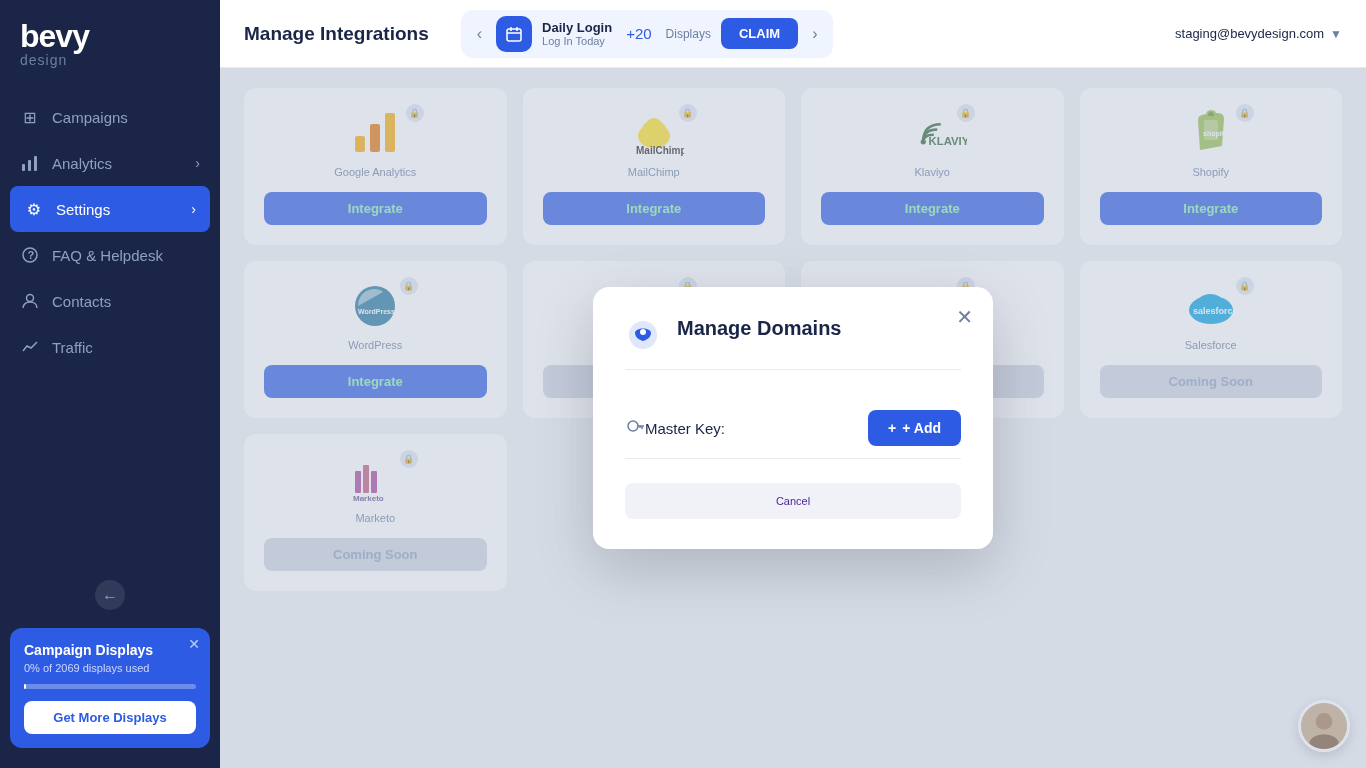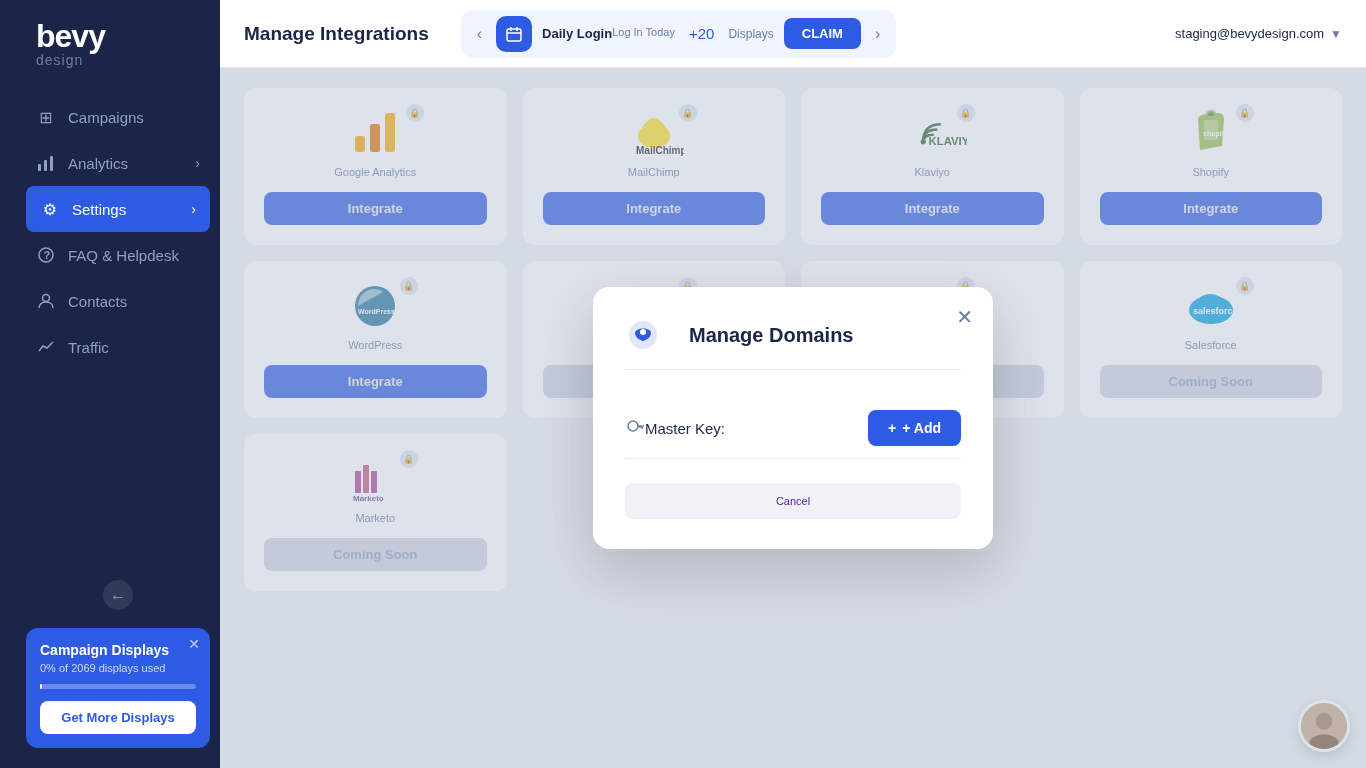--- a/index.html
+++ b/index.html
@@ -8,21 +8,20 @@
     
     .sidebar {
       width: 220px;
       min-width: 220px;
       background: #1a2547;
       height: 768px;
       display: flex;
       flex-direction: column;
       position: relative;
       z-index: 10;
-      padding-left: 16px;
     }
     .sidebar-logo {
       padding: 20px 20px 16px;
       display: flex;
       flex-direction: column;
     }
     .logo-bevy {
       color: #fff;
       font-size: 32px;
       font-weight: 900;
@@ -187,21 +186,21 @@
       width: 36px;
       height: 36px;
       background: #2d5be3;
       border-radius: 10px;
       display: flex;
       align-items: center;
       justify-content: center;
       color: #fff;
       font-size: 18px;
     }
-    .banner-text-block { display: flex; flex-direction: row; }
+    .banner-text-block { display: flex; flex-direction: column; }
     .banner-title { font-size: 13px; font-weight: 700; color: #1a2547; }
     .banner-sub { font-size: 11px; color: #6b7fa3; }
     .banner-reward {
       color: #2d5be3;
       font-size: 15px;
       font-weight: 400;
       margin: 0 4px;
     }
     .banner-displays { font-size: 12px; color: #6b7fa3; }
     .claim-btn {
@@ -285,21 +284,21 @@
       border-radius: 50%;
       display: flex;
       align-items: center;
       justify-content: center;
       font-size: 9px;
       color: #8fa0c0;
     }
 
     .integrate-btn {
       background: #2d5be3;
-      color: #e5e5e5;
+      color: #86efac;
       border: none;
       border-radius: 8px;
       padding: 9px 22px;
       font-size: 13px;
       font-weight: 600;
       cursor: pointer;
       width: 100%;
     }
 
     .coming-soon-btn {
@@ -329,22 +328,22 @@
       background: #fff;
       border-radius: 16px;
       padding: 30px 32px;
       width: 400px;
       box-shadow: 0 20px 60px rgba(0,0,0,0.18);
       position: relative;
     }
 
     .modal-header {
       display: flex;
-      align-items: center;
-      gap: 28px;
+      align-items: flex-start;
+      gap: 16px;
       margin-bottom: 28px;
       padding-bottom: 16px;
       border-bottom: 1px solid #e8eaf0;
     }
 
     .modal-icon {
       width: 36px;
       height: 36px;
       display: flex;
       align-items: center;

